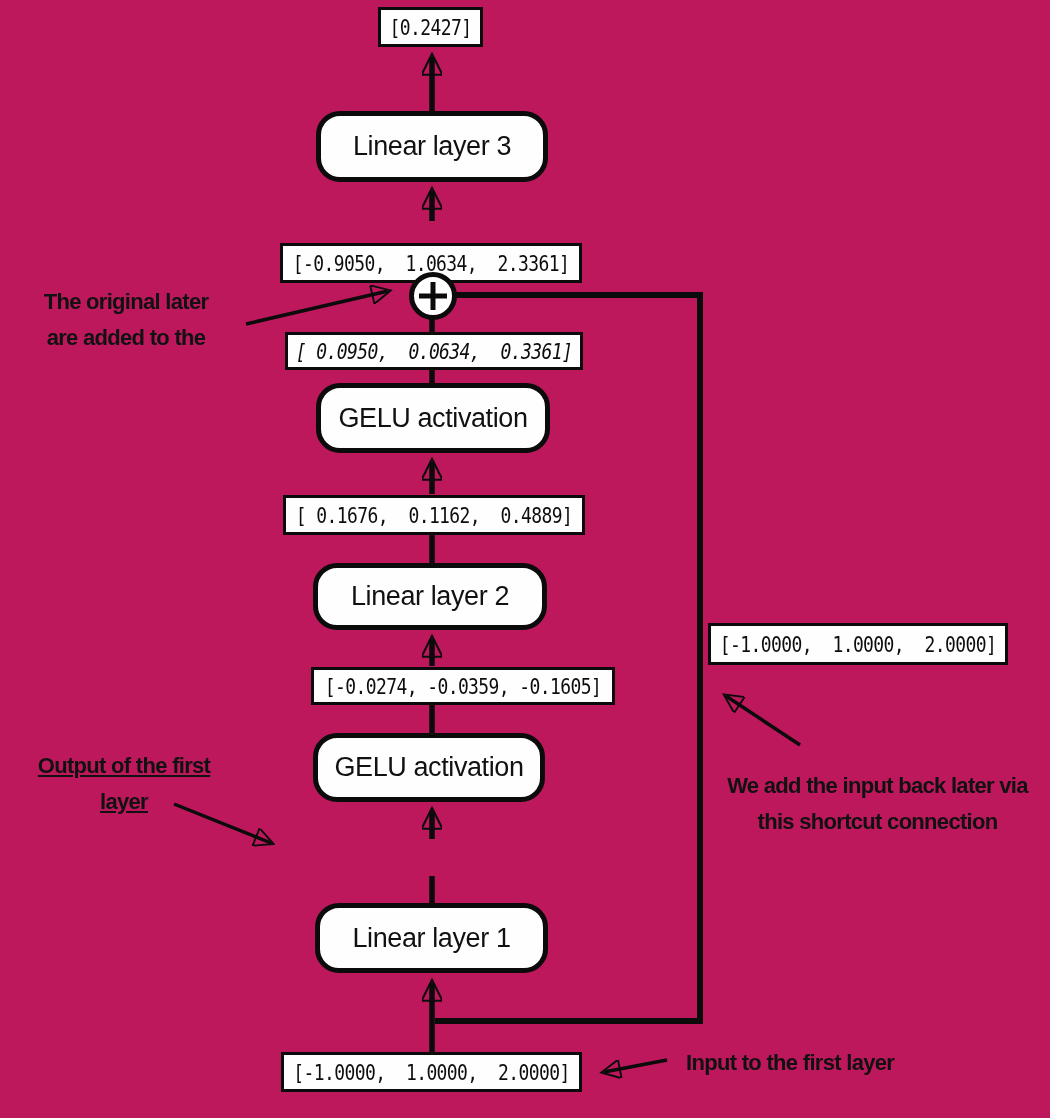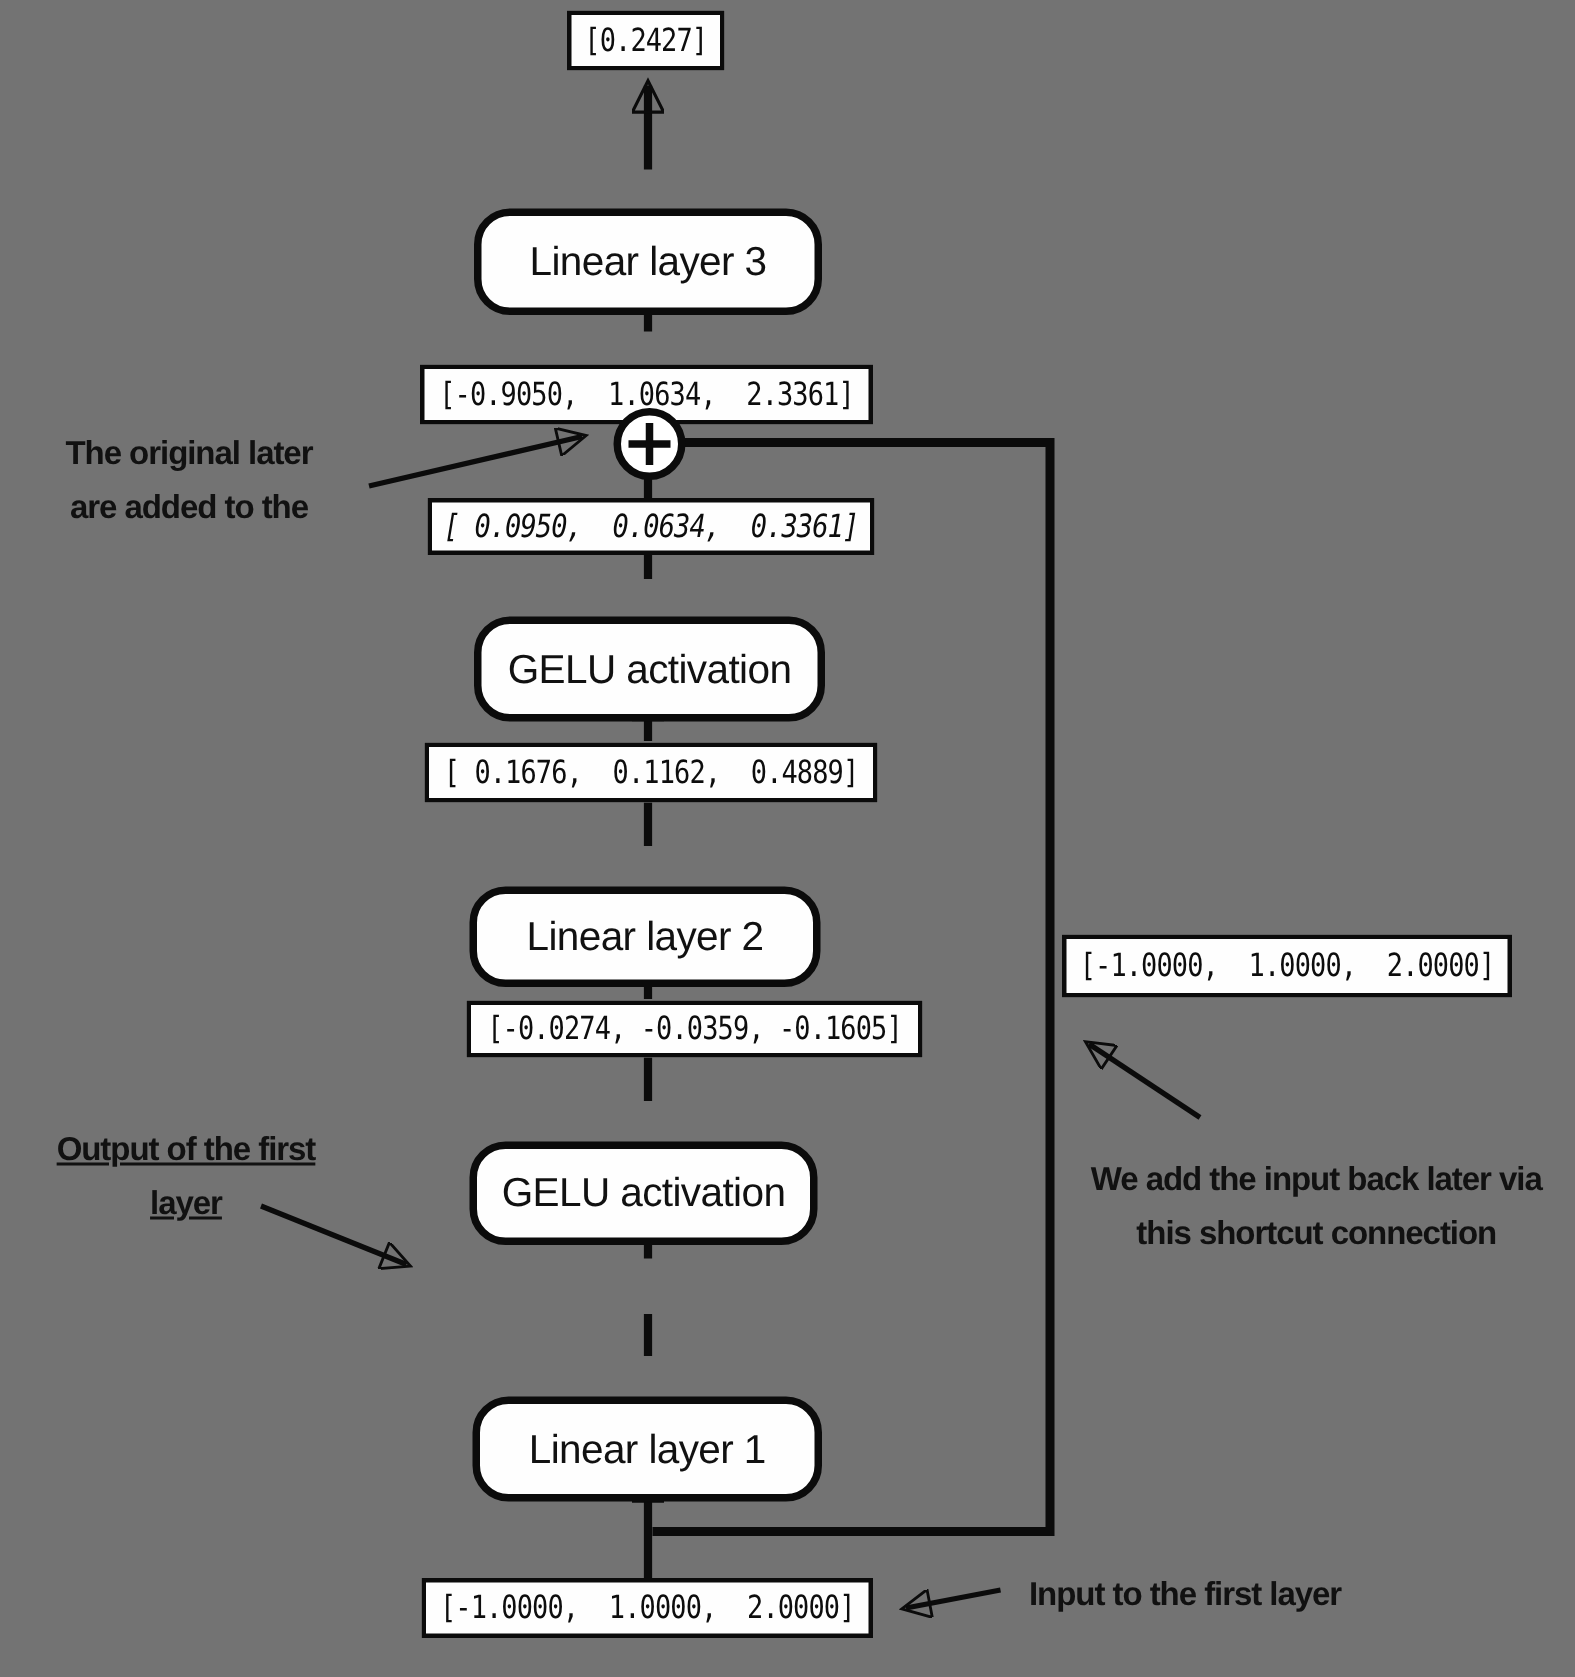--- a/index.html
+++ b/index.html
@@ -1,20 +1,20 @@
 <!DOCTYPE html>
 <html><head>
 <meta charset="utf-8">
 <style>
   html, body { margin: 0; padding: 0; background: #ffffff; }
   .canvas {
     position: relative;
     width: 1050px;
     height: 1118px;
-    background: #737373;
+    background: #be185d;
     font-family: "Liberation Sans", sans-serif;
     color: #0d0d0d;
     overflow: hidden;
   }
   .wires { position: absolute; left: 0; top: 0; width: 1050px; height: 1118px; }
   .wires path { stroke: #0b0b0b; fill: none; }
   .wires .main { stroke-width: 5.5; }
   .wires .shortcut { stroke-width: 6; stroke-linejoin: miter; }
   .wires .thin { stroke-width: 3.5; }
 
@@ -39,21 +39,20 @@
     box-sizing: border-box;
     border: 5px solid #0b0b0b;
     border-radius: 24px;
     background: #fefefe;
     display: flex;
     align-items: center;
     justify-content: center;
     font-size: 27px;
     letter-spacing: -0.4px;
     color: #111111;
-    margin-top: 28px;
   }
 
   .addnode {
     position: absolute;
     left: 409px; top: 272px;
     width: 48px; height: 48px;
     box-sizing: border-box;
     border: 5px solid #0b0b0b;
     border-radius: 50%;
     background: #ffffff;

